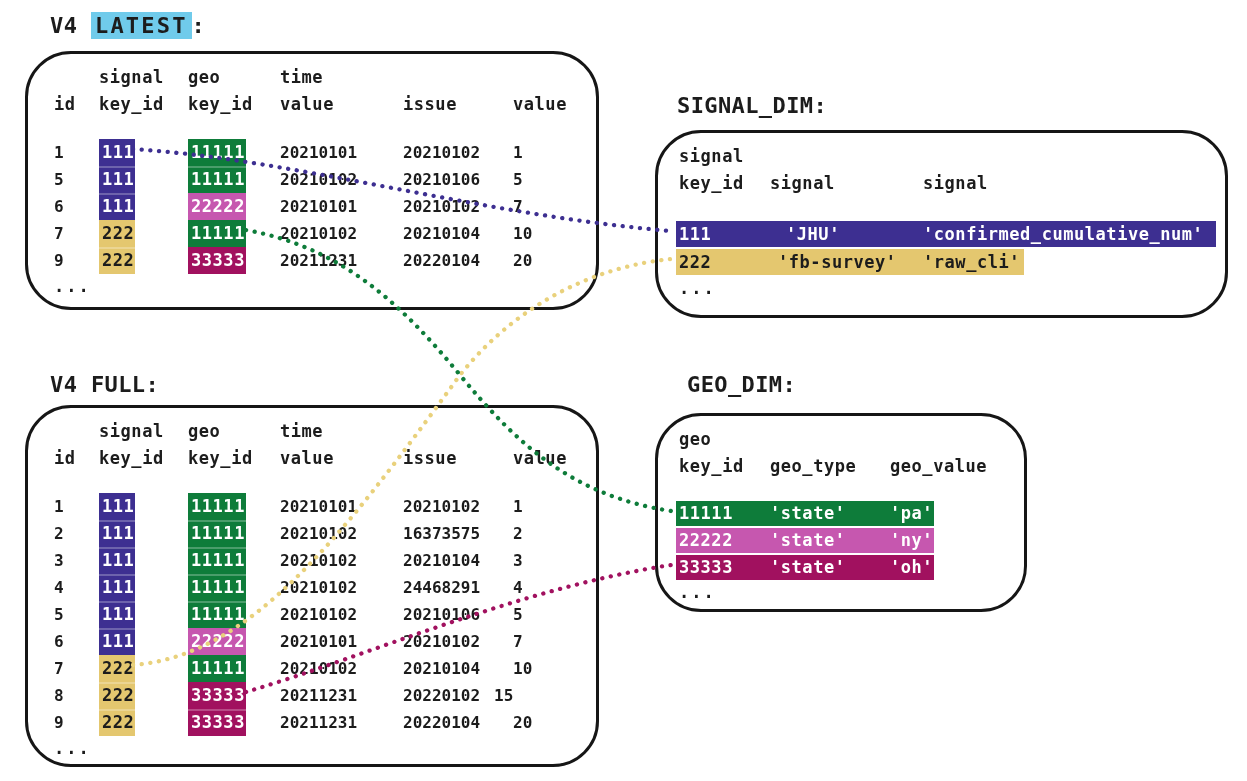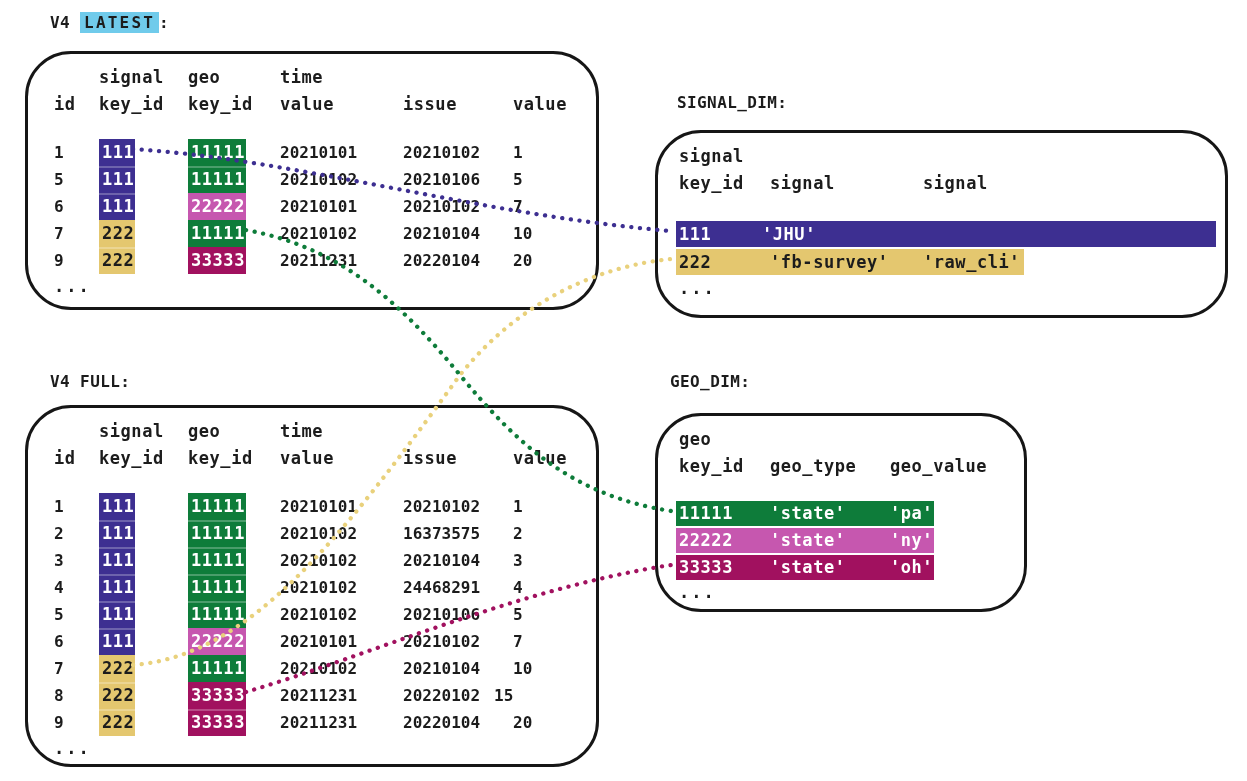--- a/index.html
+++ b/index.html
@@ -1,21 +1,21 @@
 <!DOCTYPE html>
 <html><head>
 <meta charset="utf-8">
 <style>
   html,body{margin:0;padding:0;background:#ffffff;}
   .stage{
     position:relative;width:1247px;height:781px;background:#ffffff;
     font-family:"DejaVu Sans Mono","Liberation Mono",monospace;
     font-weight:bold;color:#1c1c1c;overflow:hidden;
   }
-  .title{position:absolute;font-size:16px;letter-spacing:.4px;white-space:pre;}
+  .title{position:absolute;font-size:22px;letter-spacing:.4px;white-space:pre;}
   .hl{padding:1px 4px;letter-spacing:2.2px;}
   .box{
     position:absolute;box-sizing:border-box;background:#fff;
     border:3.5px solid #161616;border-radius:46px;
   }
   .h,.cell,.pl,.ell,.dtx{
     position:absolute;font-size:17px;letter-spacing:.55px;white-space:pre;
   }
   .rows{position:absolute;left:0;top:0;right:0;bottom:0;}
   .vrow,.drow{position:absolute;left:0;width:100%;}
@@ -92,26 +92,27 @@
 
   <div class="box" style="left:655px;top:130px;width:573px;height:188px;">
     <span class="h" style="left:21px;top:13px;">signal</span>
     <span class="h" style="left:21px;top:40px;">key_id</span>
     <span class="h" style="left:112px;top:40px;">signal</span>
     <span class="h" style="left:265px;top:40px;">signal</span>
     <div class="rows">
         <div class="drow" style="top: 88px; height: 26px;">
           <span class="dbg" style="left: 18px; top: 0px; width: 540px; height: 26px; background: rgb(61, 47, 145);"></span>
           <span class="dtx" style="left: 21px; line-height: 26px; height: 26px; color: rgb(255, 255, 255);">111</span>
-          <span class="dtx" style="left: 104px; line-height: 26px; height: 34px; color: rgb(255, 255, 255);">'JHU'</span>
+          <span class="dtx" style="left: 128px; line-height: 26px; height: 34px; color: rgb(255, 255, 255);">'JHU'</span>
+          <span class="dtx" style="left: 265px; line-height: 26px; height: 26px; color: rgb(255, 255, 255);">'confirmed_cumulative_num'</span>
         </div>
         <div class="drow" style="top: 116px; height: 26px;">
           <span class="dbg" style="left: 18px; top: 0px; width: 348px; height: 26px; background: rgb(228, 199, 111);"></span>
           <span class="dtx" style="left: 21px; line-height: 26px; height: 26px; color: rgb(28, 28, 28);">222</span>
-          <span class="dtx" style="left: 112px; line-height: 26px; height: 26px; color: rgb(28, 28, 28);">'fb-survey'</span>
+          <span class="dtx" style="left: 120px; line-height: 26px; height: 26px; color: rgb(28, 28, 28);">'fb-survey'</span>
           <span class="dtx" style="left: 265px; line-height: 26px; height: 26px; color: rgb(28, 28, 28);">'raw_cli'</span>
         </div>
       </div>
     <span class="ell" style="left:21px;top:145px;">...</span>
   </div>
 
   <div class="title" style="left:50px;top:372px;">V4 FULL:</div>
 
   <div class="box" style="left:25px;top:405px;width:574px;height:362px;">
     <span class="h" style="left:71px;top:13px;">signal</span>
@@ -193,21 +194,21 @@
           <span class="cell" style="left: 71px; width: 36px; background: rgb(228, 199, 111); color: rgb(28, 28, 28); box-shadow: rgba(255, 255, 255, 0.25) 0px 2px 0px inset;">222</span>
           <span class="cell" style="left: 160px; width: 58px; background: rgb(161, 17, 95); color: rgb(255, 255, 255); box-shadow: rgba(255, 255, 255, 0.25) 0px 2px 0px inset;">33333</span>
           <span style="left: 252px;">20211231</span>
           <span style="left: 375px;">20220104</span>
           <span style="left: 485px;">20</span>
         </div>
       </div>
     <span class="ell" style="left:26px;top:330px;">...</span>
   </div>
 
-  <div class="title" style="left:670px;top:372px;">GEO_DIM:</div>
+  <div class="title" style="left:687px;top:372px;">GEO_DIM:</div>
 
   <div class="box" style="left:655px;top:413px;width:372px;height:199px;">
     <span class="h" style="left:21px;top:13px;">geo</span>
     <span class="h" style="left:21px;top:40px;">key_id</span>
     <span class="h" style="left:112px;top:40px;">geo_type</span>
     <span class="h" style="left:232px;top:40px;">geo_value</span>
     <div class="rows">
         <div class="drow" style="top: 85px; height: 25px;">
           <span class="dbg" style="left: 18px; top: 0px; width: 258px; height: 25px; background: rgb(14, 124, 58);"></span>
           <span class="dtx" style="left: 21px; line-height: 25px; height: 25px; color: rgb(255, 255, 255);">11111</span>

